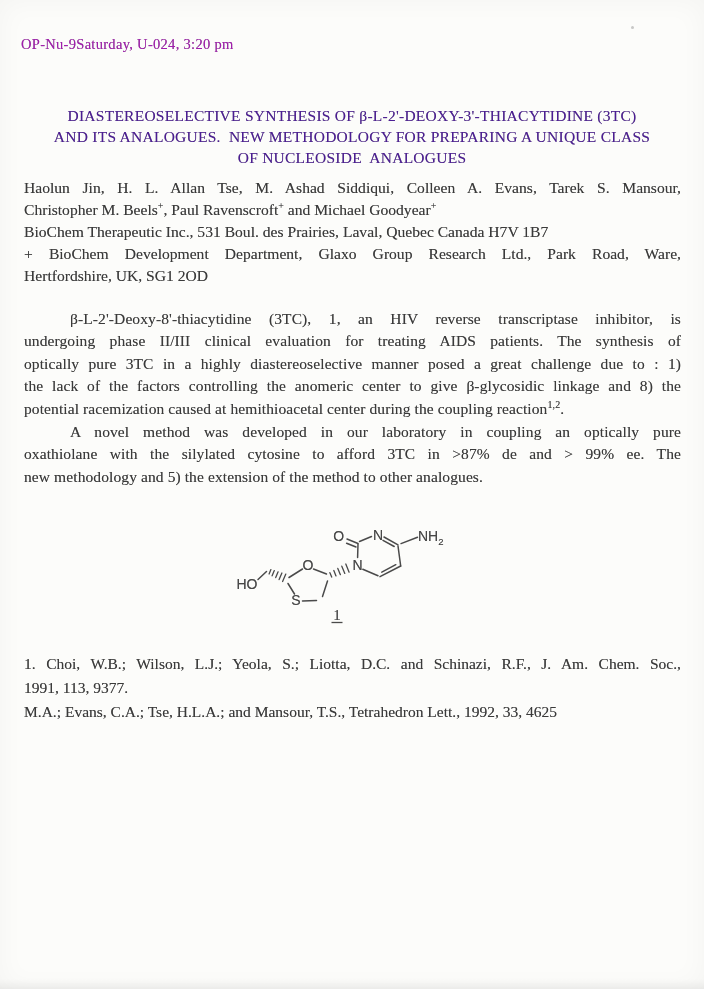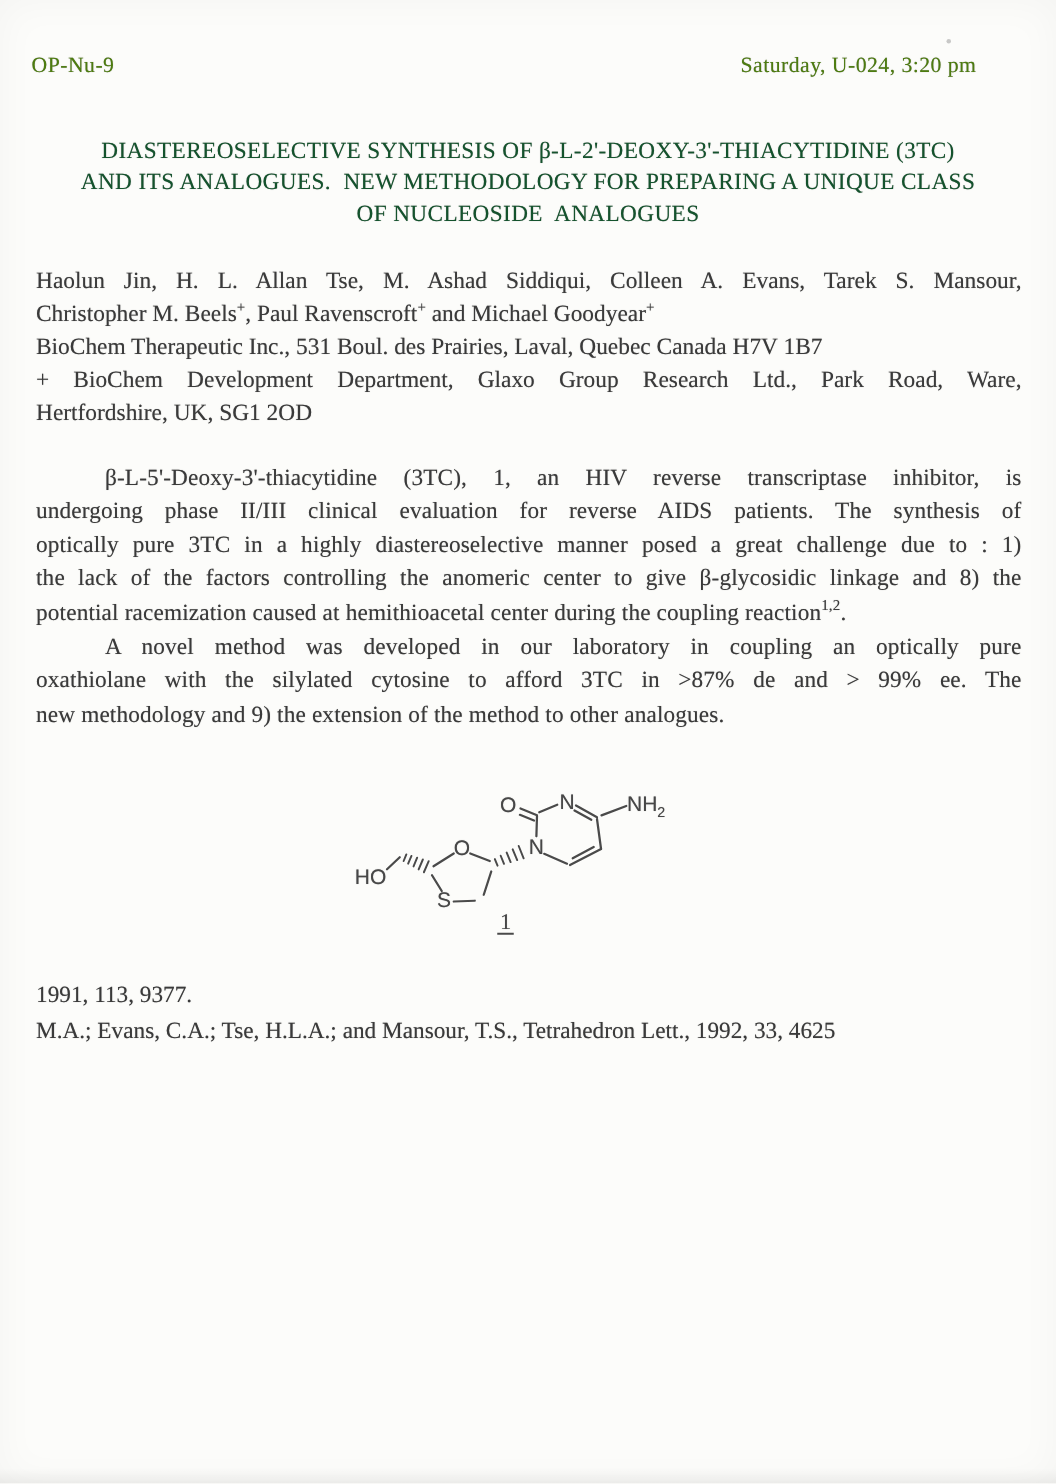--- a/index.html
+++ b/index.html
@@ -7,27 +7,27 @@
   .page {
     position:relative; width:704px; height:989px; overflow:hidden;
     background:#fcfcfa;
     box-shadow: inset 0 0 28px rgba(0,0,0,0.035);
     font-family:"Liberation Serif","DejaVu Serif",serif;
     color:#3a3a3a;
     text-shadow:0 0 0.55px rgba(70,70,70,0.55);
   }
   .header {
     position:absolute; top:36px; left:21px; width:630px;
-    display:flex; justify-content:space-between;
-    font-size:14.5px; color:#4d7c0f; letter-spacing:0.3px;
+    display:flex; justify-content:flex-start;
+    font-size:14.5px; color:#a21caf; letter-spacing:0.3px;
   }
   .title {
-    position:absolute; top:90px; left:20px; width:664px;
+    position:absolute; top:105px; left:20px; width:664px;
     text-align:center; font-size:15.5px; line-height:21px;
-    letter-spacing:0.25px; color:#14532d;
+    letter-spacing:0.25px; color:#4c1d95;
   }
   .authors {
     position:absolute; top:177px; left:24px; width:657px;
     font-size:15.6px; line-height:22px;
   }
   .textblock { font-size:15.5px; line-height:22.4px; letter-spacing:0.1px; }
   .p1 { position:absolute; top:308px; left:24px; width:657px; }
   .p2 { position:absolute; top:421px; left:24px; width:657px; }
   .refs { position:absolute; top:652px; left:24px; width:657px; font-size:15.5px; line-height:23.8px; }
   .just { text-align:justify; text-align-last:justify; word-spacing:-0.5px; }
@@ -69,34 +69,34 @@
     <div>
       <span>Christopher M. Beels</span><sup>+</sup><span>, Paul Ravenscroft</span><sup>+</sup><span> and Michael Goodyear</span><sup>+</sup>
     </div>
     <div>BioChem Therapeutic Inc., 531 Boul. des Prairies, Laval, Quebec Canada H7V 1B7</div>
     <div class="just">+ BioChem Development Department, Glaxo Group Research Ltd., Park Road, Ware,</div>
     <div>Hertfordshire, UK, SG1 2OD</div>
   </div>
 
   <div class="p1 textblock">
     <div class="just indent">
-      <span>β-L-5'-Deoxy-3'-thiacytidine (3TC), </span><span class="u">1</span><span>, an HIV reverse transcriptase inhibitor, is</span>
+      <span>β-L-2'-Deoxy-8'-thiacytidine (3TC), </span><span class="u">1</span><span>, an HIV reverse transcriptase inhibitor, is</span>
     </div>
-    <div class="just">undergoing phase II/III clinical evaluation for reverse AIDS patients. The synthesis of</div>
+    <div class="just">undergoing phase II/III clinical evaluation for treating AIDS patients. The synthesis of</div>
     <div class="just">optically pure 3TC in a highly diastereoselective manner posed a great challenge due to : 1)</div>
     <div class="just">the lack of the factors controlling the anomeric center to give β-glycosidic linkage and 8) the</div>
     <div>
       <span>potential racemization caused at hemithioacetal center during the coupling reaction</span><sup>1,2</sup><span>.</span>
     </div>
   </div>
 
   <div class="p2 textblock">
     <div class="just indent">A novel method was developed in our laboratory in coupling an optically pure</div>
     <div class="just">oxathiolane with the silylated cytosine to afford 3TC in &gt;87% de and &gt; 99% ee. The</div>
-    <div>new methodology and 9) the extension of the method to other analogues.</div>
+    <div>new methodology and 5) the extension of the method to other analogues.</div>
   </div>
 
   <div class="figure">
     <svg viewBox="0 0 252 130">
       <g stroke="#4a4a4a" stroke-width="1.5" stroke-linecap="round" fill="none">
 
         <line x1="74.5" y1="58" x2="61" y2="66.5"></line>
         <line x1="85.5" y1="58" x2="98.5" y2="63"></line>
         <line x1="60" y1="72.5" x2="66.5" y2="83"></line>
         <line x1="74.5" y1="90" x2="88.5" y2="89.5"></line>
@@ -140,18 +140,19 @@
         <text x="190" y="29.5">
           <tspan class="atomtxt">NH</tspan><tspan class="subtxt" dy="4">2</tspan>
         </text>
       </g>
       <text class="cmplbl" x="109" y="108.5" text-anchor="middle">1</text>
       <line x1="103.5" y1="111.5" x2="114.5" y2="111.5" stroke="#4a4a4a" stroke-width="1.3"></line>
     </svg>
   </div>
 
   <div class="refs">
+    <div class="just">1. Choi, W.B.; Wilson, L.J.; Yeola, S.; Liotta, D.C. and Schinazi, R.F., J. Am. Chem. Soc.,</div>
     <div>1991, 113, 9377.</div>
     <div>M.A.; Evans, C.A.; Tse, H.L.A.; and Mansour, T.S., Tetrahedron Lett., 1992, 33, 4625</div>
   </div>
 
   <div class="bottom-shade"></div>
 </div>
 
 </body></html>

